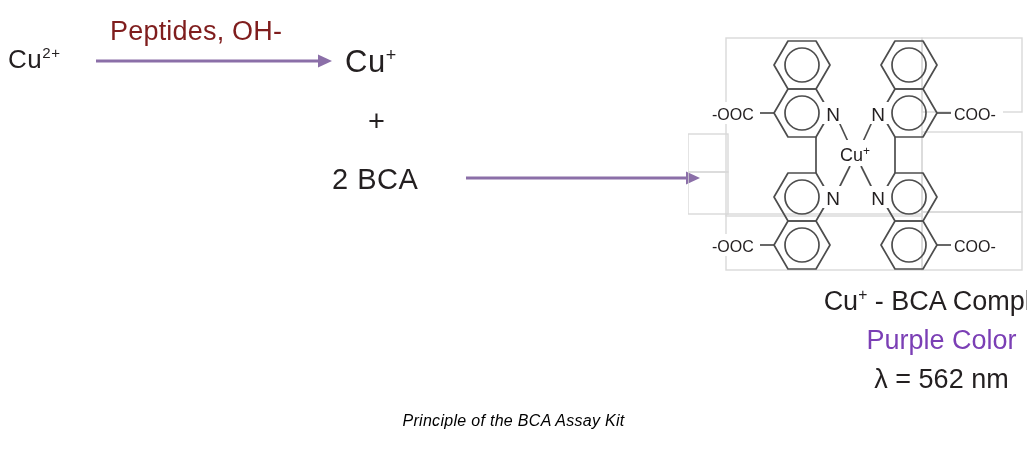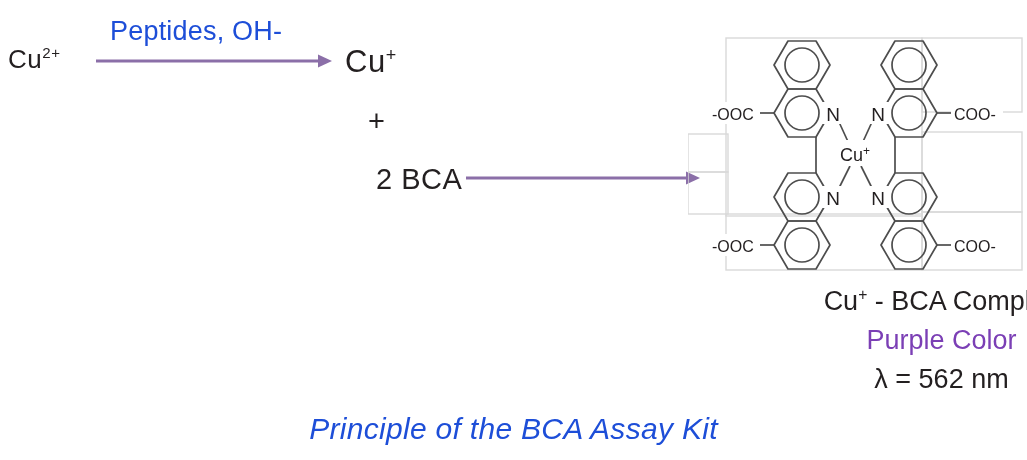--- a/index.html
+++ b/index.html
@@ -34,21 +34,21 @@
   }
   sup.chg {
     font-size: 0.58em;
     vertical-align: super;
     line-height: 0;
   }
 
   #reagent-label {
     left: 110px; top: 16px;
     font-size: 27px;
-    color: #1d4ed8;
+    color: #7f1d1d;
     white-space: nowrap;
     letter-spacing: 0.2px;
   }
 
   
   .arrow-svg { display: block; overflow: visible; }
   #arrow-reduction { left: 96px; top: 53px; }
   #arrow-complex  { left: 466px; top: 170px; }
 
   
@@ -56,21 +56,20 @@
     left: 368px; top: 105px;
     font-size: 29px;
     color: #231f20;
   }
   #bca-label {
     left: 332px; top: 163px;
     font-size: 29px;
     letter-spacing: 0.5px;
     color: #231f20;
     white-space: nowrap;
-    margin-left: 44px;
   }
 
   
   #complex-structure {
     left: 688px; top: 24px;
   }
 
   
   .product-line {
     width: 1027px;
@@ -96,23 +95,23 @@
     color: #231f20;
     padding-left: 428px;
   }
 
   
   #figure-caption {
     top: 412px;
     left: 0;
     width: 1027px;
     text-align: center;
-    font-size: 30px;
+    font-size: 16px;
     font-style: italic;
-    color: #1d4ed8;
+    color: #000000;
     letter-spacing: 0.3px;
   }
 </style>
 </head>
 <body>
 
 <div class="abs" id="cu2-label">
   <span>Cu</span><sup class="chg">2+</sup>
 </div>
 

